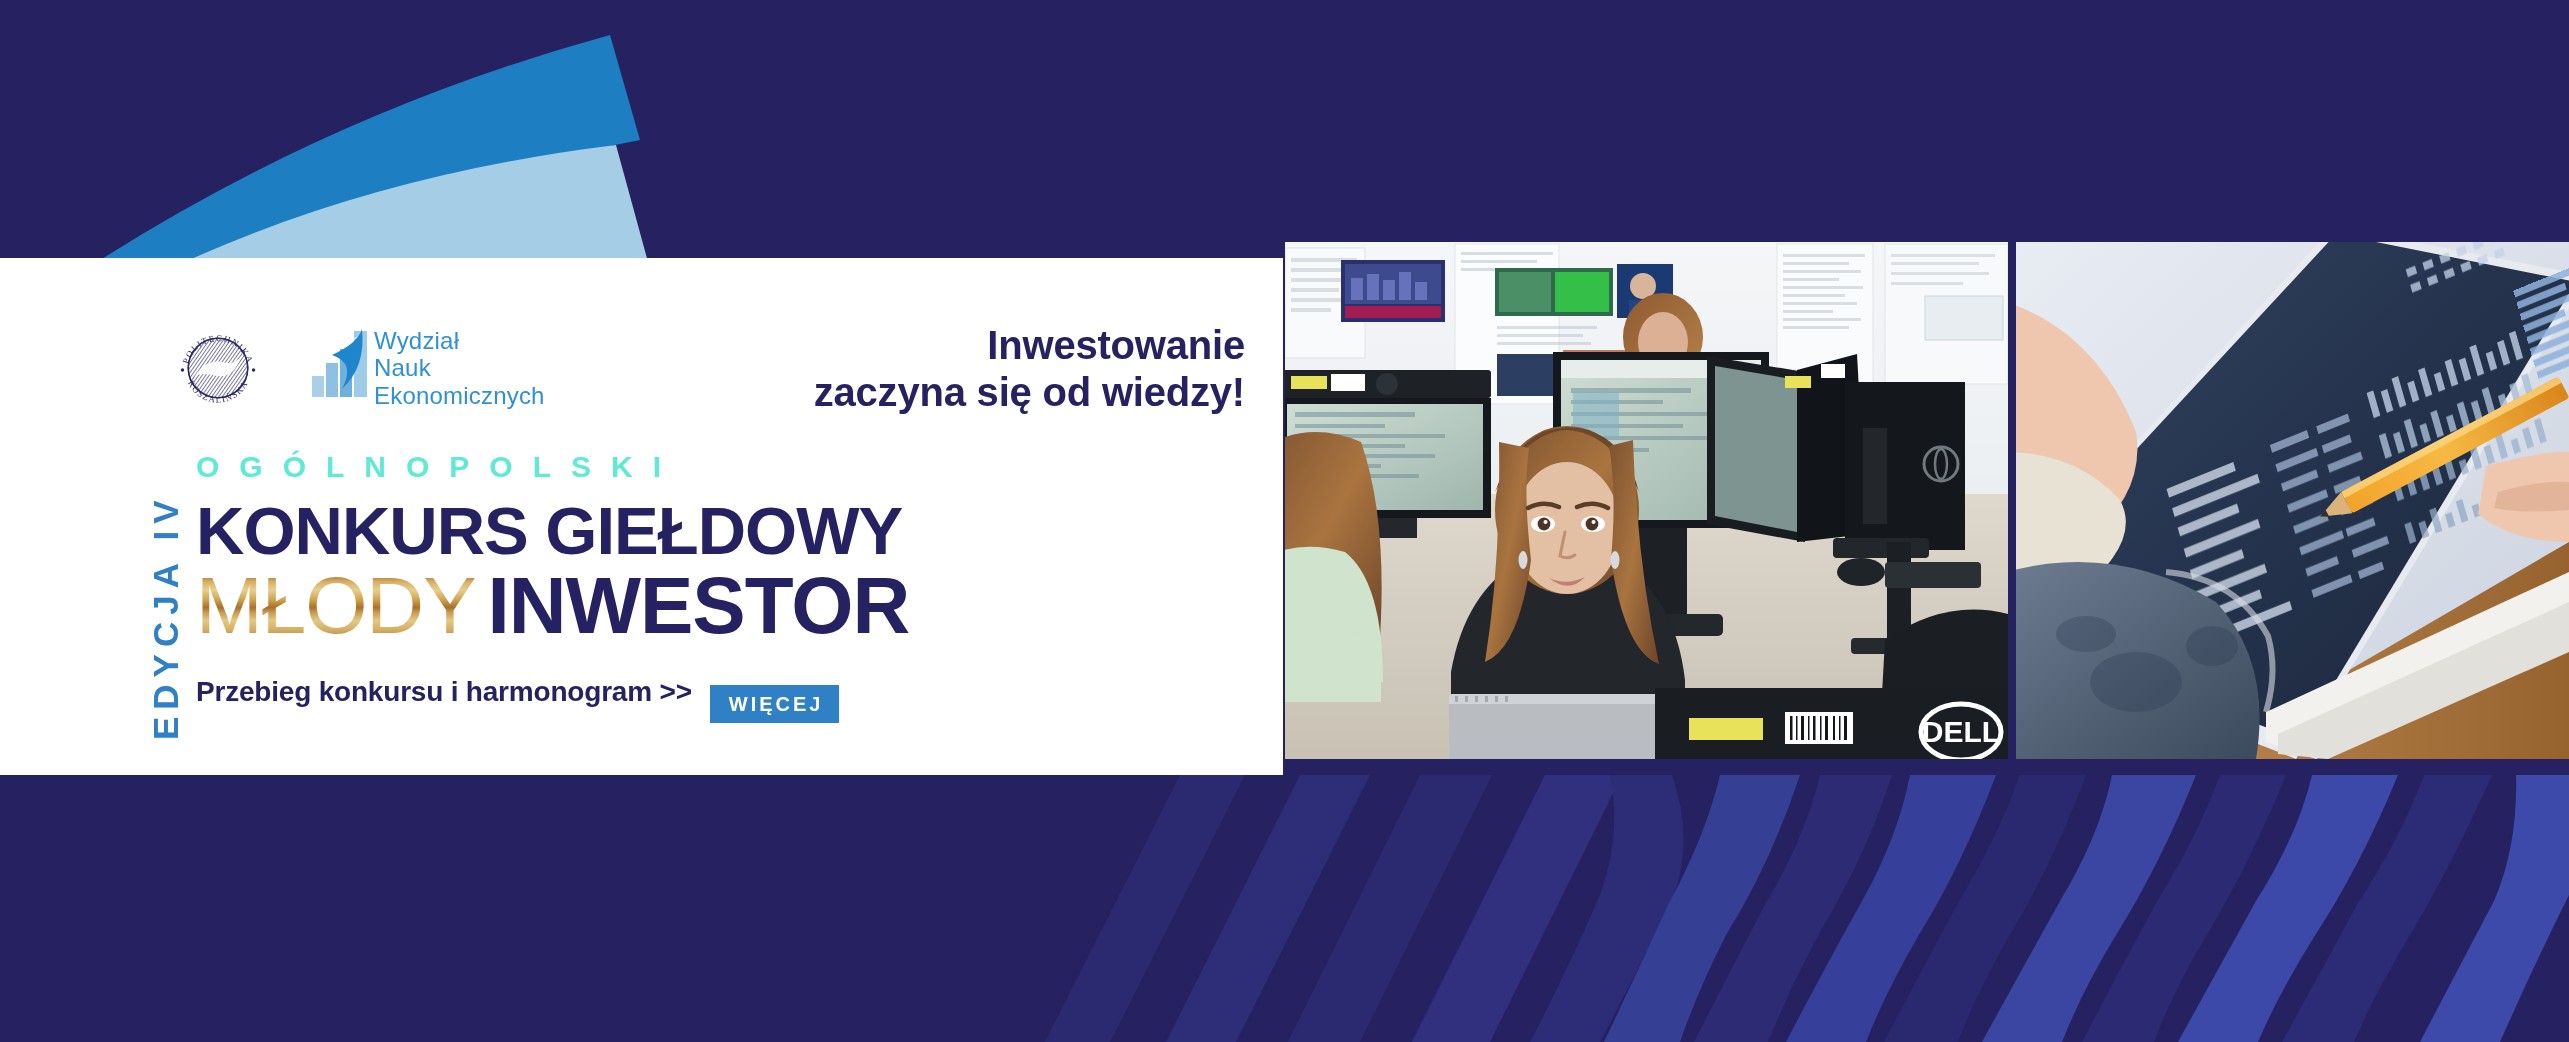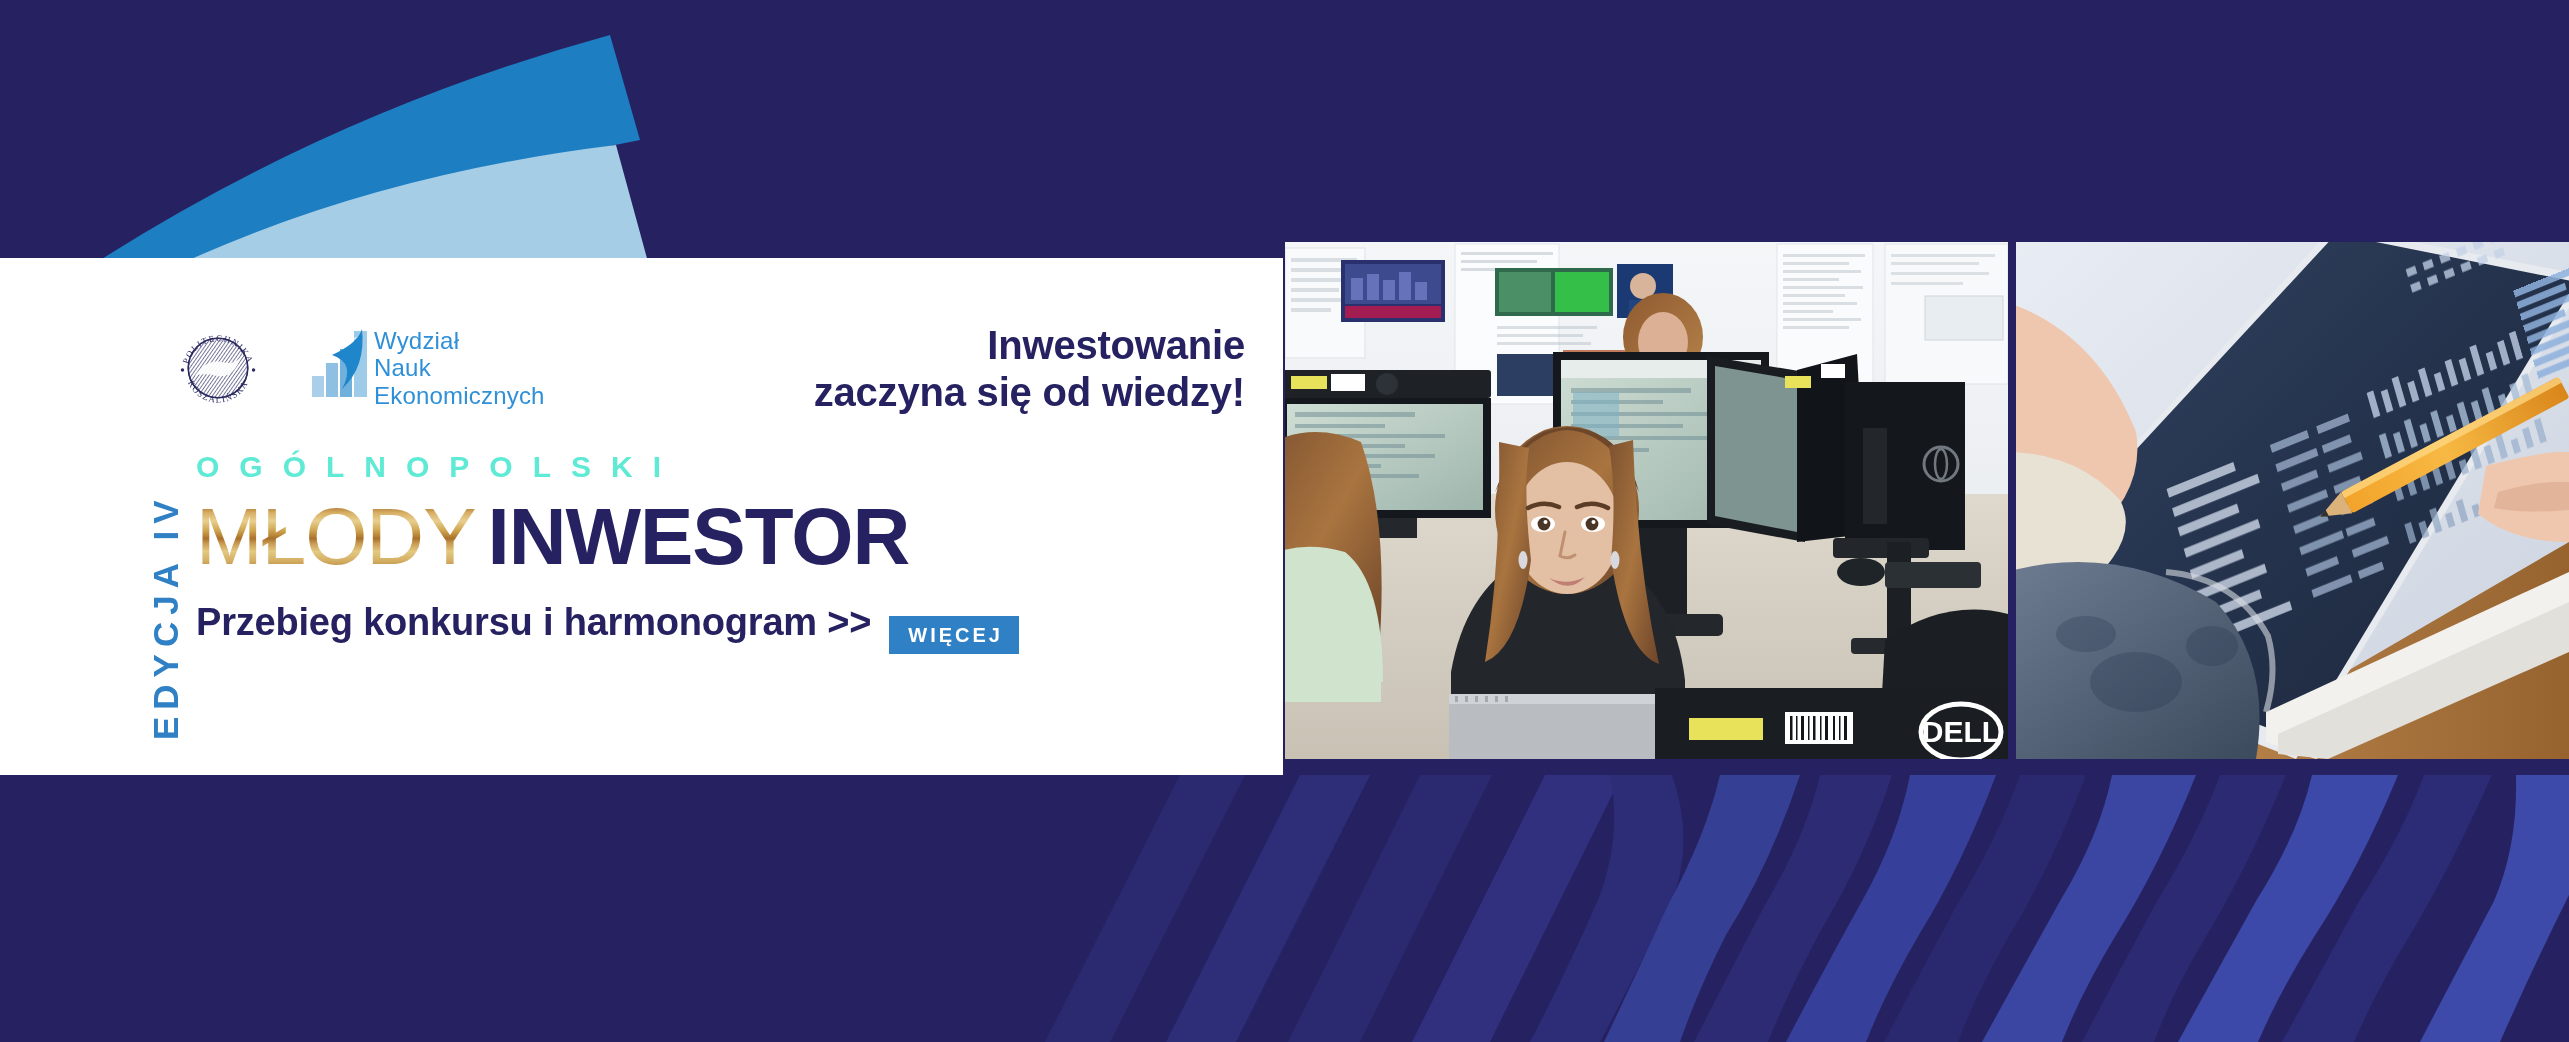--- a/index.html
+++ b/index.html
@@ -91,21 +91,21 @@
     background-blend-mode:normal,normal,overlay;
     -webkit-background-clip:text;background-clip:text;
     color:transparent;-webkit-text-fill-color:transparent;
   }
   .inwestor{
     font-size:80px;font-weight:800;color:#262261;letter-spacing:-1px;
     margin-left:12px;
   }
   .cta-row{display:flex;align-items:center;gap:18px;margin-top:14px;}
   .cta-text{
-    font-size:38px;font-weight:700;color:#262261;white-space:nowrap;letter-spacing:-0.2px;
+    font-size:28px;font-weight:700;color:#262261;white-space:nowrap;letter-spacing:-0.2px;
   }
   .cta-btn{
     background:#2f80c4;color:#ffffff;border:0;cursor:pointer;
     font-family:"Liberation Sans",sans-serif;
     font-size:20px;font-weight:700;letter-spacing:3px;
     padding:9px 16px 9px 19px;line-height:1;margin-top:25px;
   }
 </style>
 </head>
 <body>
@@ -170,20 +170,21 @@
     <div>Inwestowanie</div>
     <div>zaczyna się od wiedzy!</div>
   </div>
 
   <div class="edycja">
     <span>EDYCJA IV</span>
   </div>
 
   <div class="headline">
     <div class="ogolnopolski">OGÓLNOPOLSKI</div>
+    <div class="konkurs">KONKURS GIEŁDOWY</div>
     <div class="mlody-line">
       <span class="mlody">MŁODY</span>
       <span class="inwestor">INWESTOR</span>
     </div>
     <div class="cta-row">
       <span class="cta-text">Przebieg konkursu i harmonogram &gt;&gt;</span>
       <button class="cta-btn">WIĘCEJ</button>
     </div>
   </div>
 

